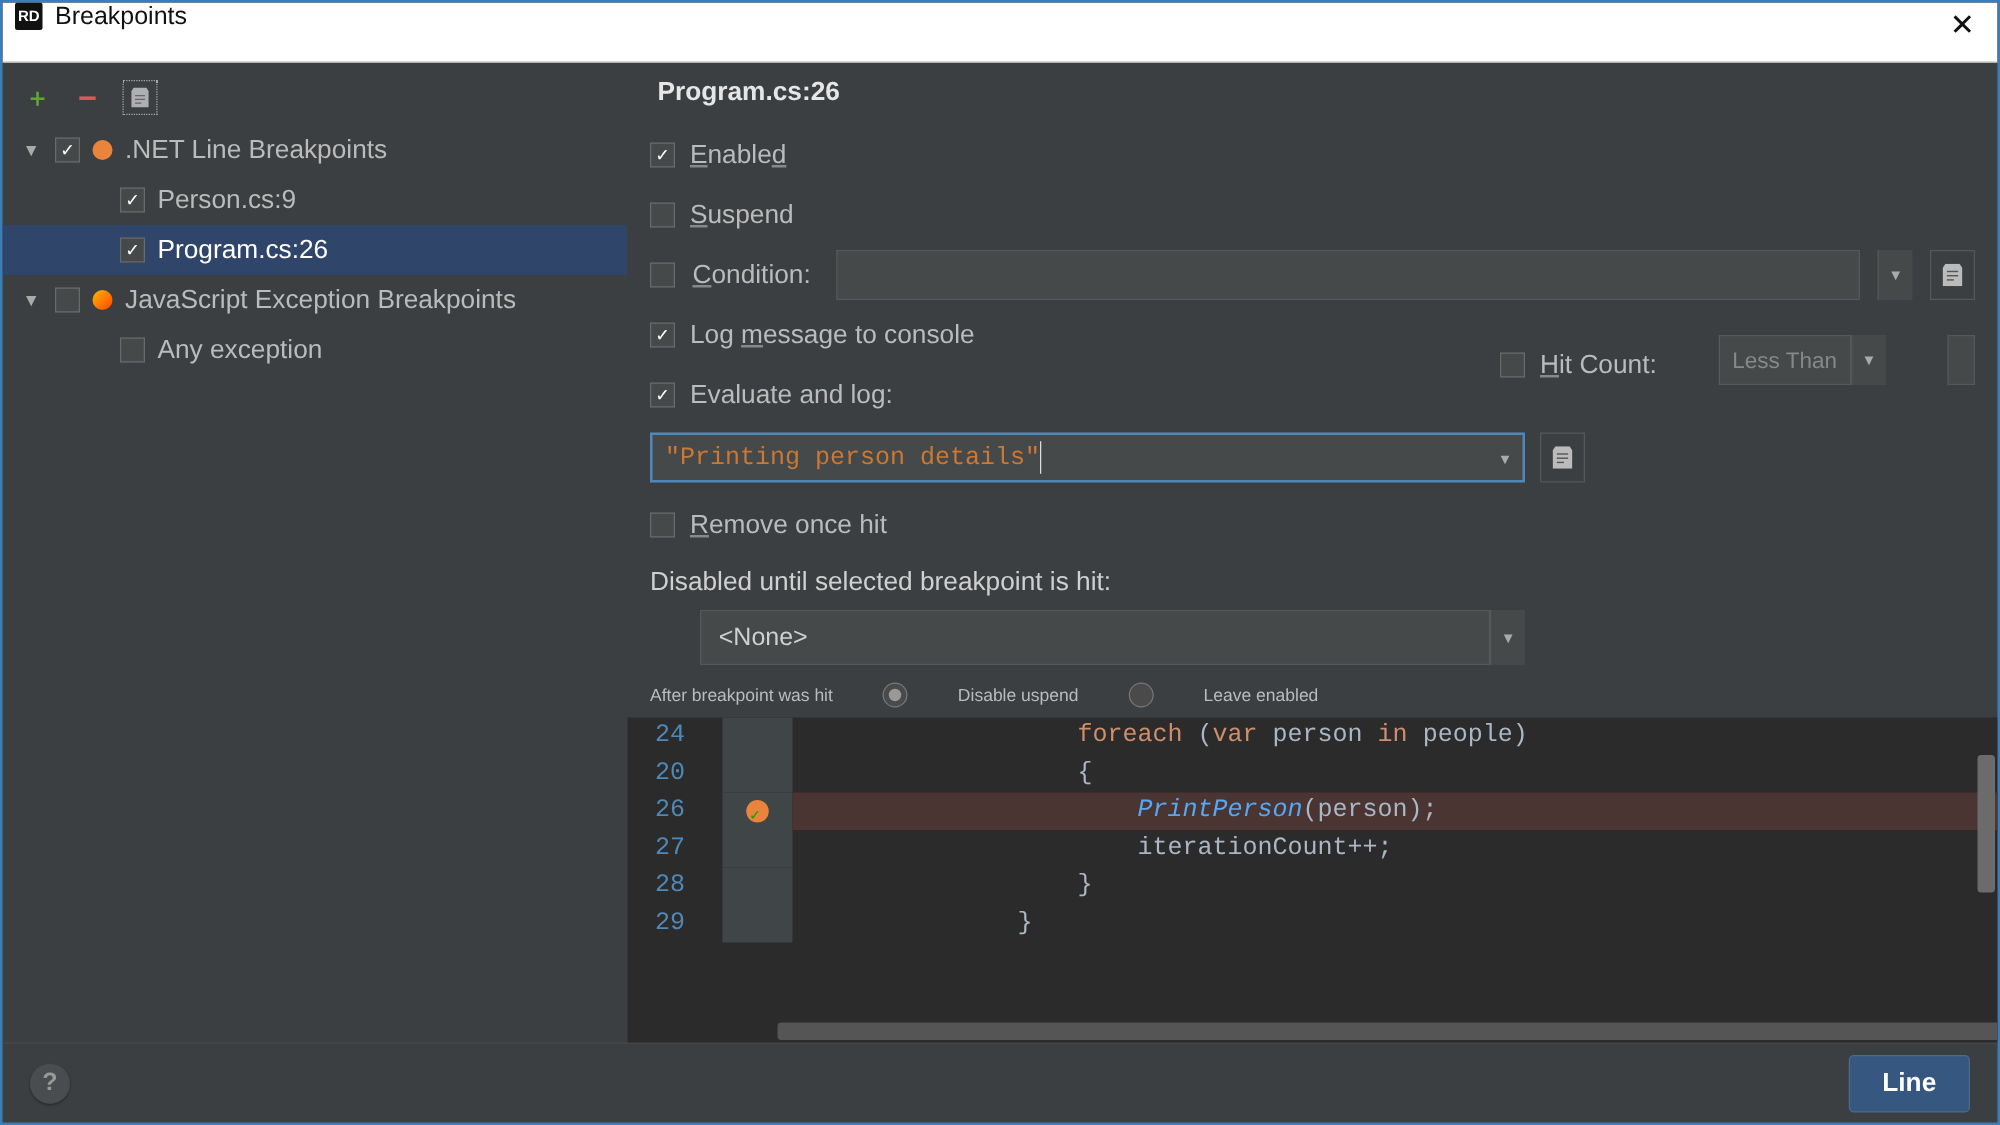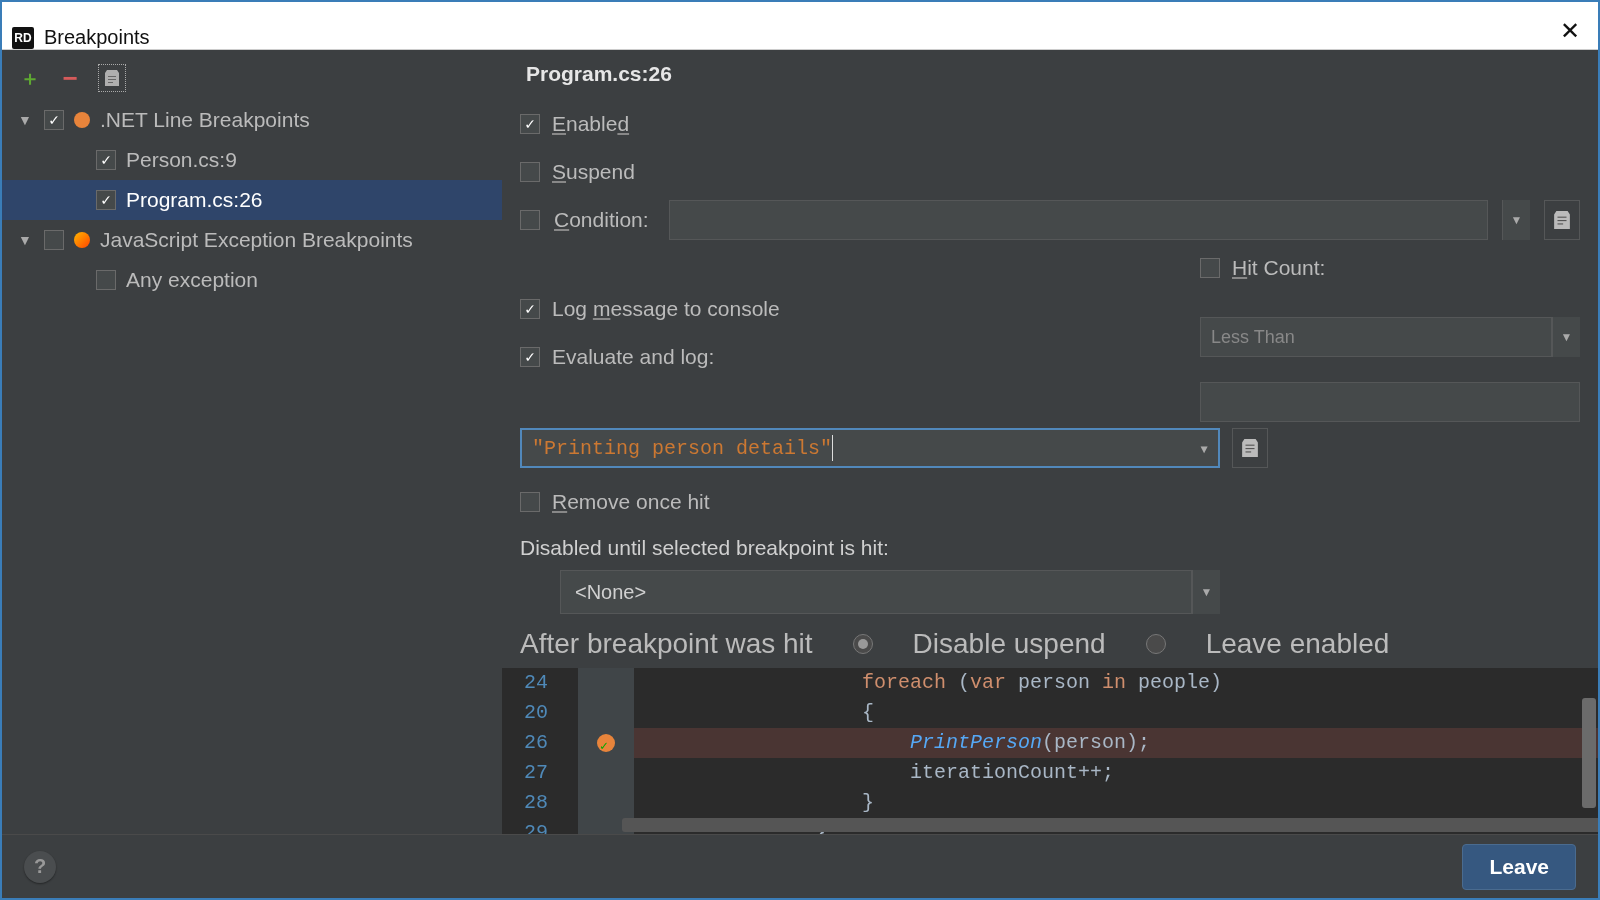--- a/index.html
+++ b/index.html
@@ -40,21 +40,21 @@
     display: flex;
     flex-direction: column;
     overflow: hidden;
   }
   
   .titlebar {
     background: var(--bg-titlebar);
     color: #111;
     height: 48px;
     display: flex;
-    align-items: flex-end;
+    align-items: flex-start;
     padding: 0 10px;
     font-size: 20px;
     border-bottom: 1px solid #ccc;
   }
   .titlebar .appicon {
     width: 22px; height: 22px;
     background: #111; color:#fff;
     font-size: 12px; font-weight: bold;
     display:flex; align-items:center; justify-content:center;
     margin-right: 10px;
@@ -137,40 +137,40 @@
   }
   .history-icon {
     width:36px; height:40px;
     border:1px solid var(--border);
     background: var(--bg-input-dark);
     display:flex; align-items:center; justify-content:center;
     color:#aaa;
   }
   .two-col { display:flex; gap: 40px; align-items:center; width:100%; }
   .col-left { flex: 0 0 640px; }
-  .col-right { flex:1; display:flex; flex-direction:column; gap:25px; }
+  .col-right { flex:1; display:flex; flex-direction:row; gap:25px;justify-content:space-between; }
   .eval-wrap { display:flex; align-items:center; gap:12px; }
   .eval-input {
     flex:1;
     border:2px solid var(--border-focus);
     font-family: Consolas, "Courier New", monospace;
     font-size:20px;
     background:#45494a;
     position:relative;
   }
   .eval-text { color:#cc7832; }
   .caret {
     width:1px; height:26px; background:#ddd;
     animation: blink 1s steps(1) infinite;
     display:inline-block; vertical-align:middle;
   }
   .section-label { font-size:21px; color: var(--text-bright); margin-top:10px; }
   .selectbox-wrap { display:flex; margin: 10px 0 14px 0; padding-left: 40px; }
   .selectbox { flex:1; height:44px; font-size:20px; padding: 0 14px; }
-  .after-row { display:flex; align-items:center; gap:40px; font-size:28px; margin-bottom: 8px; }
+  .after-row { display:flex; align-items:center; gap:40px; font-size:14px; margin-bottom: 8px; }
   .radio {
     width:20px; height:20px; border-radius:50%;
     border:1px solid #777; background:#4a4a4a;
     display:flex; align-items:center; justify-content:center;
   }
   .radio.checked::after { content:""; width:10px; height:10px; border-radius:50%; background:#999; }
   
   .code-preview {
     background: var(--code-bg);
     font-family: Consolas, "Courier New", monospace;
@@ -400,14 +400,14 @@
           <div class="gutter"></div>
           <div class="code-content">            }</div>
         </div>
       </div>
   </div>
 </div>
 
 <div class="btnbar">
   <div class="help">?</div>
   <div class="spacer"></div>
-  <div class="done-btn">Leave</div>
+  <div class="done-btn">Line</div>
 </div>
 
 </body></html>

